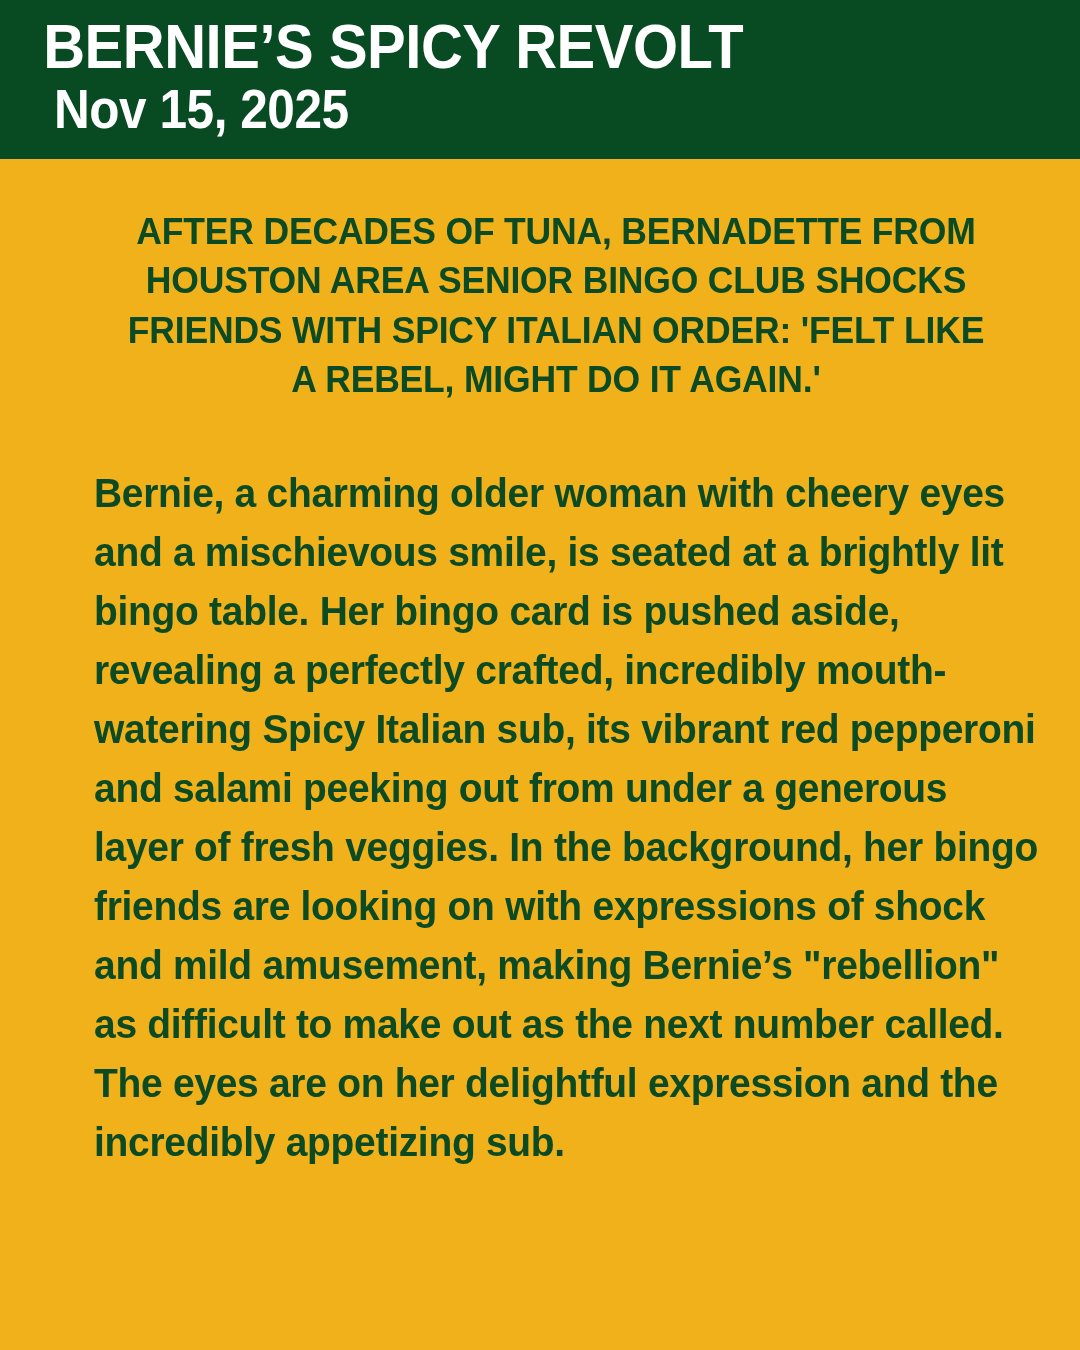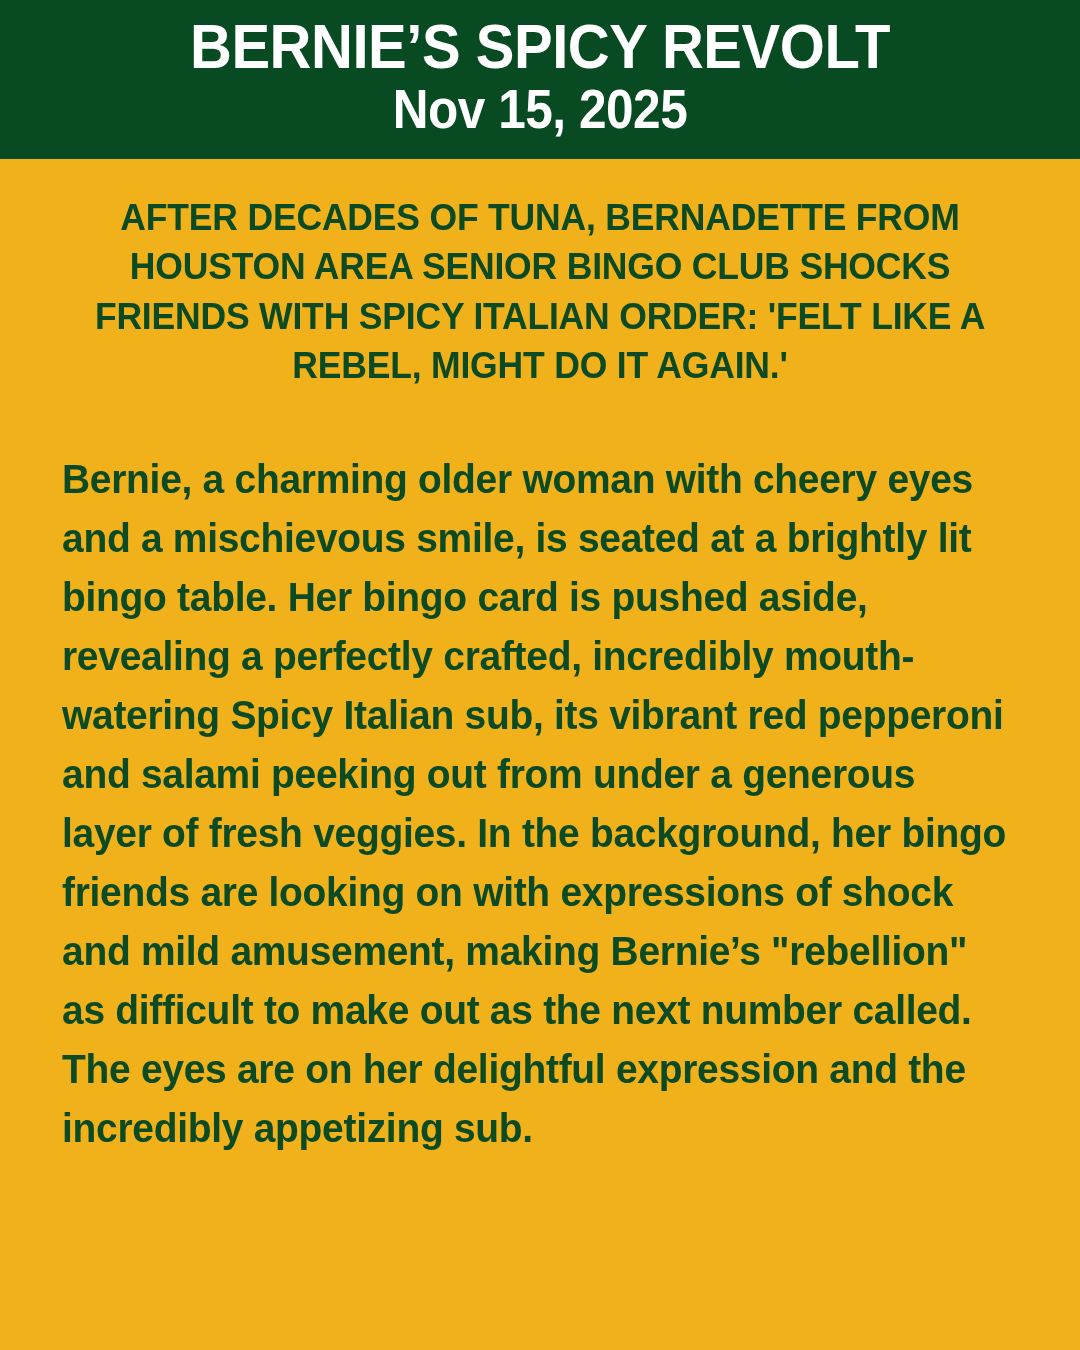--- a/index.html
+++ b/index.html
@@ -18,21 +18,21 @@
     height: 1350px;
     display: flex;
     flex-direction: column;
     background: #F0B11B;
   }
   .header {
     background: #084B22;
     width: 100%;
     padding: 14px 0 22px 0;
     box-sizing: border-box;
-    text-align: center;
+    text-align: left;
   }
   .header-title {
     color: #FFFFFF;
     font-family: "Liberation Sans", sans-serif;
     font-weight: bold;
     font-size: 63px;
     line-height: 1.02;
     letter-spacing: -0.5px;
     transform: scaleX(0.92);
     margin: 0 0 4px 0;
@@ -44,22 +44,23 @@
     font-weight: bold;
     font-size: 55px;
     line-height: 1.0;
     letter-spacing: -0.5px;
     transform: scaleX(0.9);
     margin: 0;
     white-space: nowrap;
   }
   .body-wrap {
     flex: 1;
-    padding: 34px 56px 0 56px;
+    padding: 48px 56px 0 56px;
     box-sizing: border-box;
+    margin-left: 32px;
   }
   .headline {
     color: #0B4A22;
     font-family: "Liberation Sans", sans-serif;
     font-weight: bold;
     font-size: 37px;
     line-height: 1.33;
     text-align: center;
     letter-spacing: -0.2px;
     transform: scaleX(0.96);

